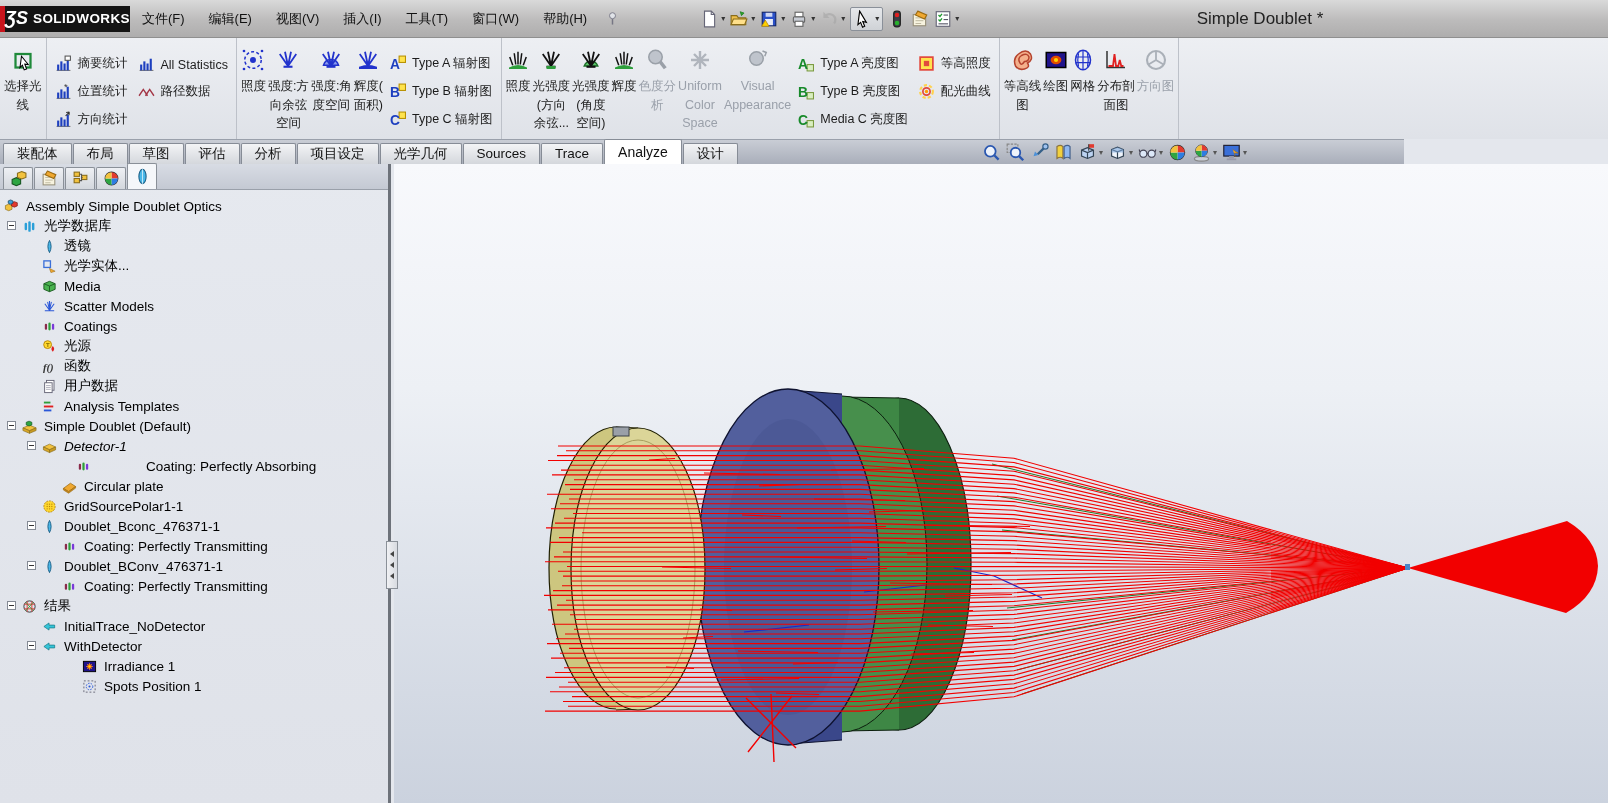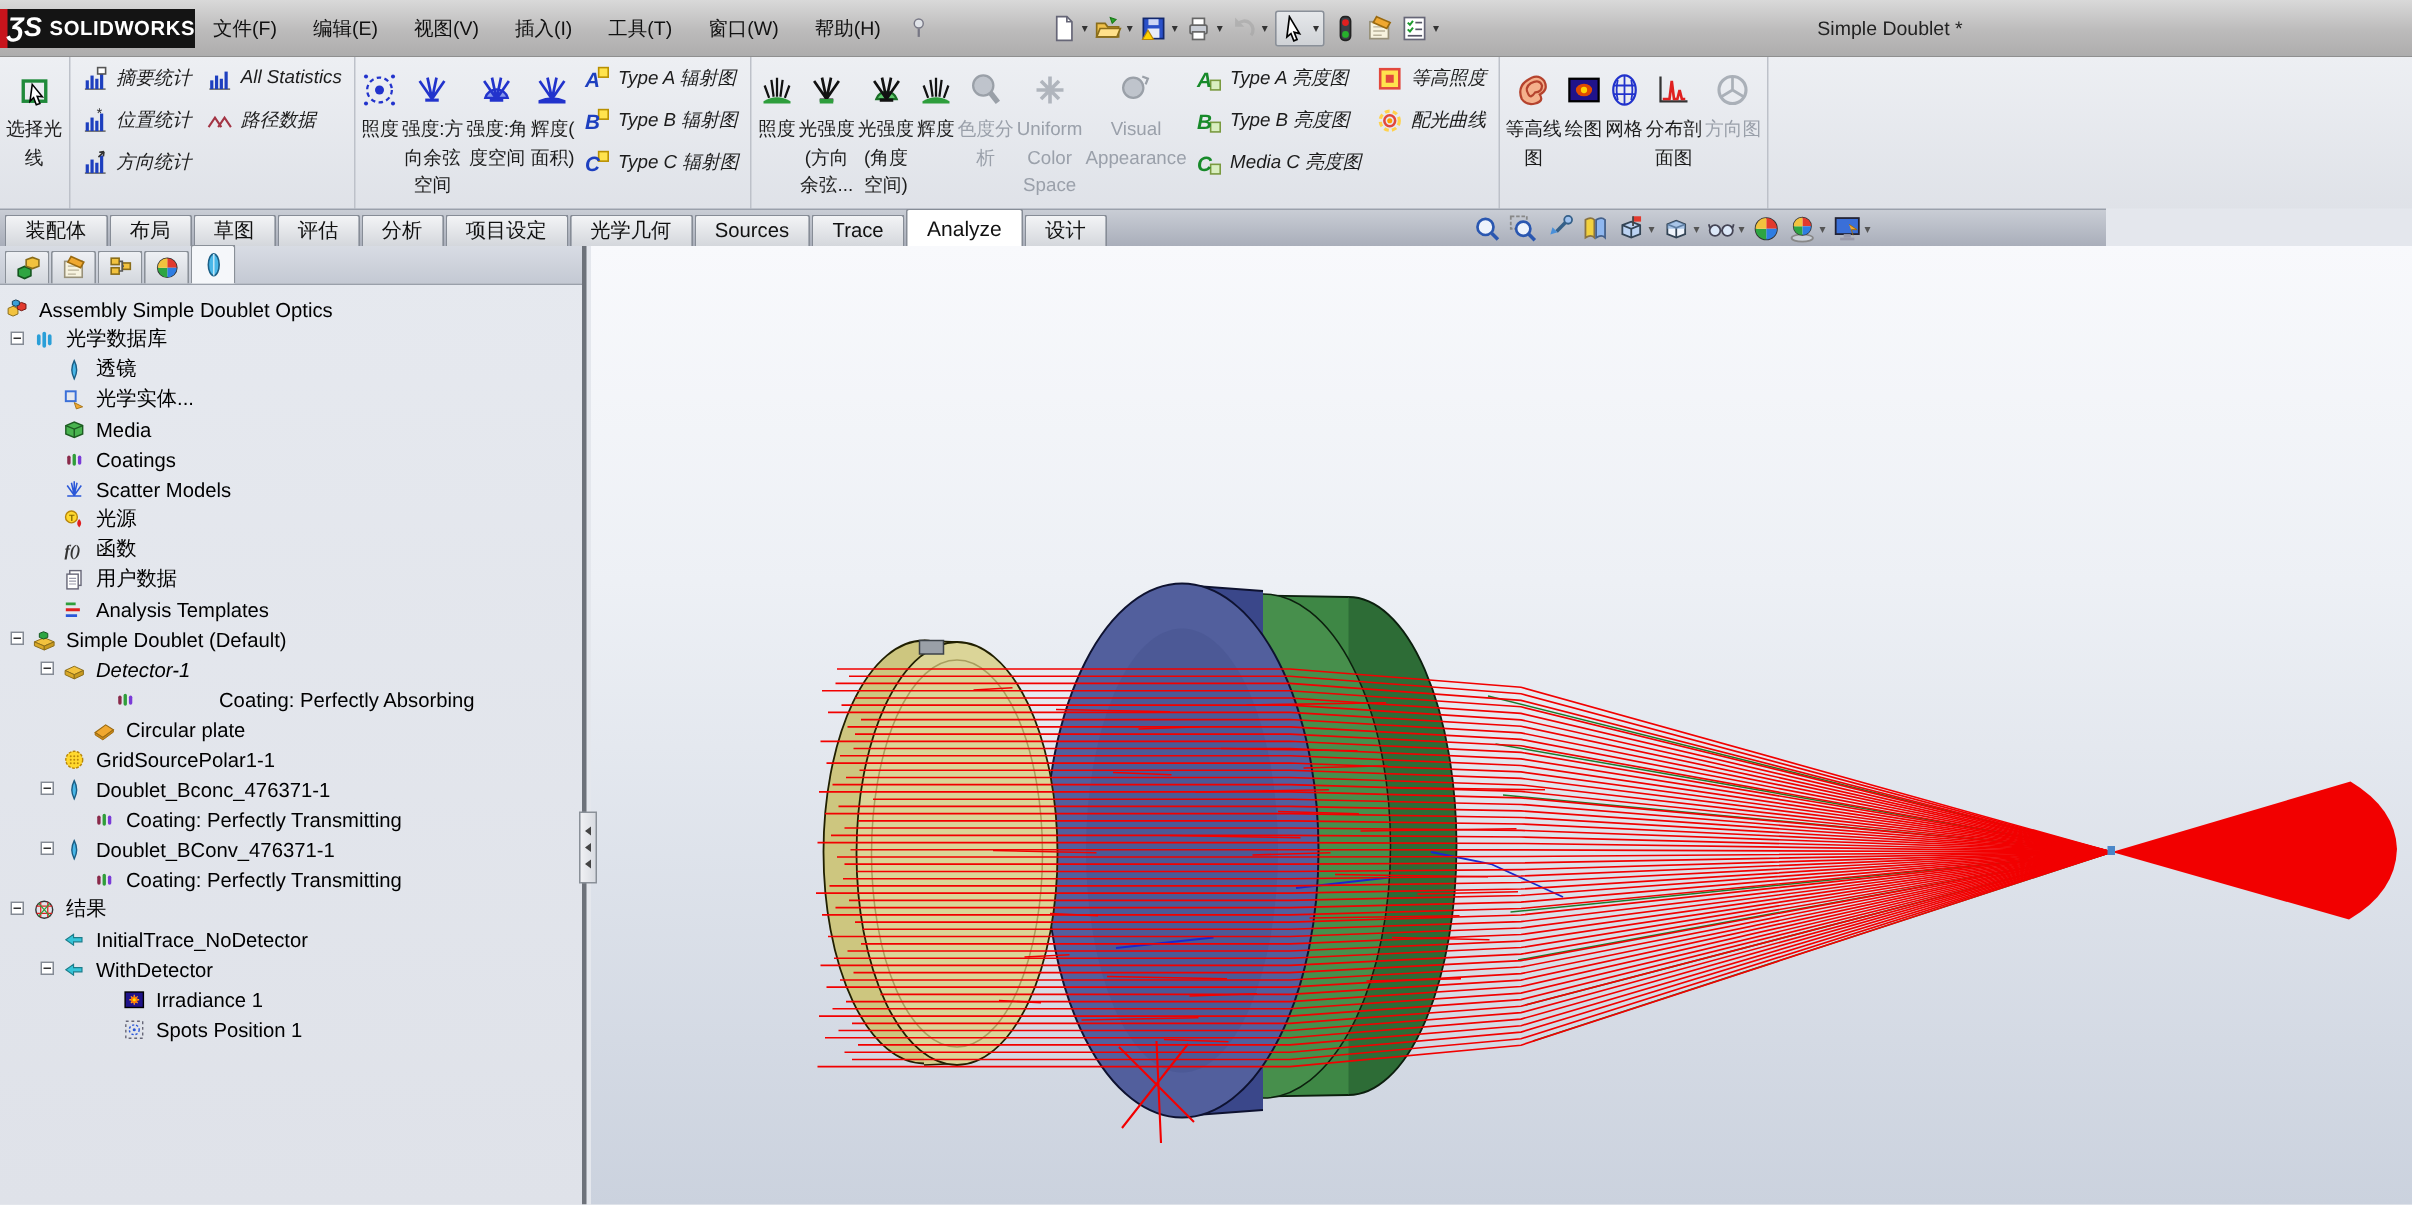--- a/index.html
+++ b/index.html
@@ -18,33 +18,33 @@
   .brand-name { font-weight:bold; font-size:13.5px; letter-spacing:.4px; }
   #menubar { display:flex; align-items:flex-start; height:38px; }
   .menu-item { padding:0 12px; font-size:13px; line-height:38px; color:#111; cursor:default; }
   .pin { margin:0 6px; opacity:.8; }
   #qtoolbar { display:flex; align-items:center; margin-left:72px; gap:1px; }
   .tool { display:flex; align-items:center; padding:3px 2px; border-radius:2px; }
   .tool .drop { font-size:8px; color:#333; margin-left:3px; }
   .tool.boxed { border:1px solid #8a9099; background:linear-gradient(#e6e8eb,#cfd2d6); padding:2px 3px; margin:0 2px; }
   .tool.dis svg { opacity:.55; filter:grayscale(1); }
   #wtitle { position:absolute; left:1160px; top:0; width:200px; height:38px; line-height:38px;
-    text-align:center; font-size:13px; color:#222; }
+    text-align:center; font-size:17px; color:#222; }
   
   #ribbon { position:absolute; top:38px; left:0; width:1608px; height:101px;
     background:linear-gradient(#edeff3,#dfe2e8); display:flex; }
   .rgroup { height:101px; border-right:1px solid #bdc1c9; display:flex; align-items:flex-start;
     padding:0 3px; flex:0 0 auto; }
   .bigbtn { display:flex; flex-direction:column; align-items:center; padding-top:5px; margin:0 1px; border-radius:2px; }
   .icwrap { height:34px; display:flex; align-items:center; }
   .biglabel { font-size:12.5px; line-height:18.5px; text-align:center; color:#1c1c1c; white-space:nowrap; }
   .disabled .biglabel { color:#9aa0aa; }
   .smallcol { display:flex; flex-direction:column; padding-top:6px; margin:0 2px; }
-  .smallrow { display:flex; align-items:flex-start; height:28px; gap:6px; font-size:12.5px;
-    color:#1c1c1c; white-space:nowrap; border-radius:2px; padding:0 3px;font-style:italic; }
+  .smallrow { display:flex; align-items:flex-end; height:28px; gap:6px; font-size:12.5px;
+    color:#1c1c1c; white-space:nowrap; border-radius:2px; padding:0 3px; }
   
   #tabstrip { position:absolute; top:139px; left:0; width:1404px; height:25px;
     background:linear-gradient(#c9cdd5,#a9aeba); border-top:1px solid #9aa0ab;
     display:flex; align-items:flex-end; padding-left:3px; }
   .tab { height:21px; line-height:20px; padding:0 13px; margin-right:1px; font-size:13.5px;
     background:linear-gradient(#f3f4f6,#d4d7dc); border:1px solid #868c96; border-bottom:none;
     border-radius:2px 2px 0 0; color:#111; }
   .tab.active { background:#ffffff; height:25px; line-height:24px; font-size:14px; }
   #viewtools { position:absolute; top:140px; left:982px; height:24px; display:flex; align-items:center; gap:5px; }
   .vtool { display:flex; align-items:center; }
@@ -803,34 +803,34 @@
           <svg class="ic" width="15" height="15" viewBox="0 0 16 16">
             <path d="M2 5 L8 2.5 14 5 14 11 8 13.5 2 11z" fill="#49b34f" stroke="#1d5c22"></path>
             <path d="M2 5 L8 7.5 14 5 M8 7.5 V13.5" stroke="#1d5c22" fill="none"></path>
           </svg>
         </span>
         <span class="tlabel">Media</span>
       </div>
       <div class="trow" style="padding-left: 42px;">
         <span class="ticon">
           <svg class="ic" width="15" height="15" viewBox="0 0 16 16">
+            <path d="M8 12 L3 5 M8 12 L6 3 M8 12 L8 2 M8 12 L10 3 M8 12 L13 5 M3 12.5 h10" stroke="#2a57d8" stroke-width="1.1" fill="none"></path>
+          </svg>
+        </span>
+        <span class="tlabel">Scatter Models</span>
+      </div>
+      <div class="trow" style="padding-left: 42px;">
+        <span class="ticon">
+          <svg class="ic" width="15" height="15" viewBox="0 0 16 16">
             <rect x="3" y="5" width="2.4" height="6.5" rx="1.2" fill="#8a2a4a"></rect>
             <rect x="6.8" y="3.8" width="2.4" height="8.4" rx="1.2" fill="#2f9e3a"></rect>
             <rect x="10.6" y="5" width="2.4" height="6.5" rx="1.2" fill="#7a3ad8"></rect>
           </svg>
         </span>
         <span class="tlabel">Coatings</span>
-      </div>
-      <div class="trow" style="padding-left: 42px;">
-        <span class="ticon">
-          <svg class="ic" width="15" height="15" viewBox="0 0 16 16">
-            <path d="M8 12 L3 5 M8 12 L6 3 M8 12 L8 2 M8 12 L10 3 M8 12 L13 5 M3 12.5 h10" stroke="#2a57d8" stroke-width="1.1" fill="none"></path>
-          </svg>
-        </span>
-        <span class="tlabel">Scatter Models</span>
       </div>
       <div class="trow" style="padding-left: 42px;">
         <span class="ticon">
           <svg class="ic" width="15" height="15" viewBox="0 0 16 16">
             <circle cx="6" cy="6" r="4.2" fill="#ffd82e" stroke="#b8860b"></circle>
             <text x="4.2" y="8.6" font-size="6.5" font-weight="bold" fill="#8a6d00">T</text>
             <path d="M11.5 7.5 q3 3.2 0 6 q-3 -2.8 0 -6z" fill="#e02020"></path>
           </svg>
         </span>
         <span class="tlabel">光源</span>

